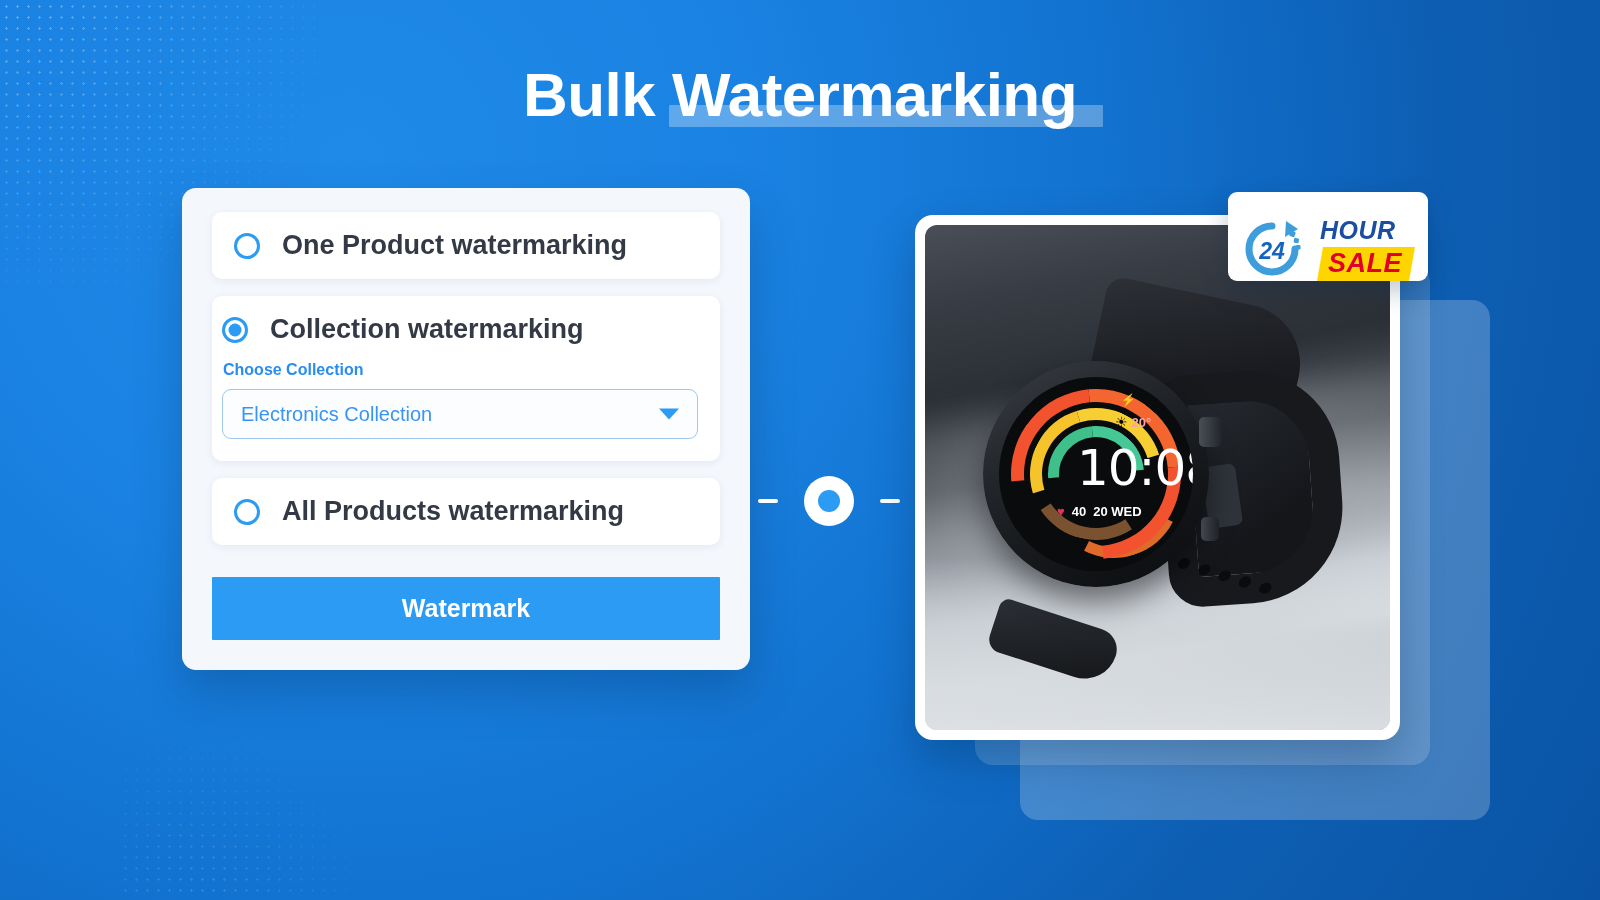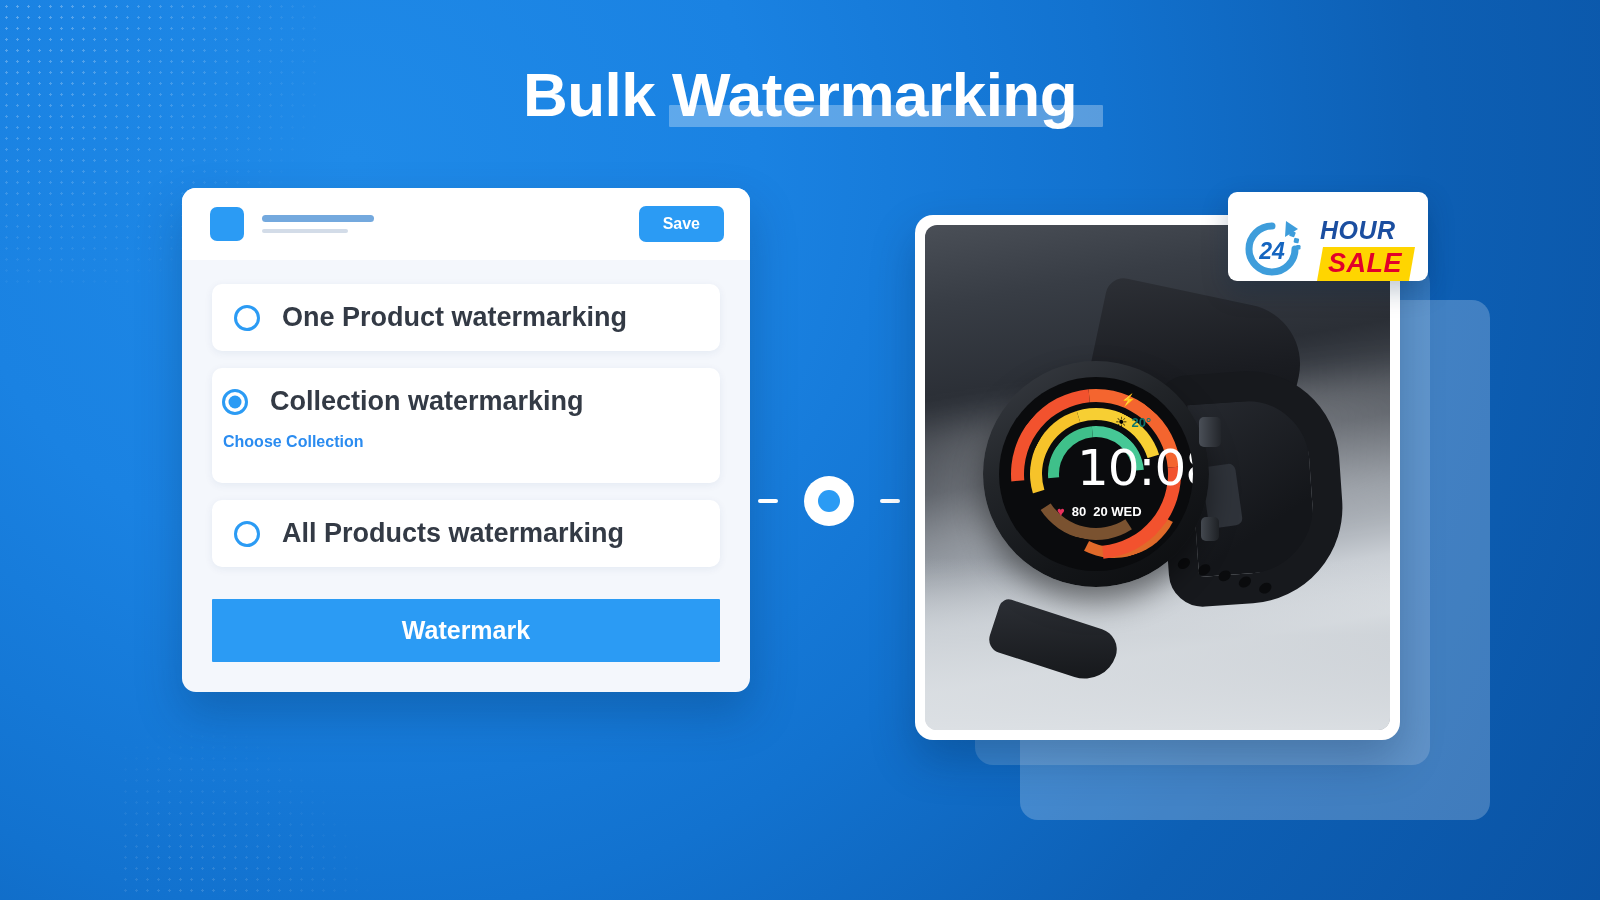--- a/index.html
+++ b/index.html
@@ -430,21 +430,21 @@
     font-family: "DejaVu Sans", sans-serif;
   }
   #watch-weather {
     position: absolute;
     left: 116px; top: 38px;
     display: flex;
     align-items: center;
     gap: 4px;
   }
   .sun-glyph { font-size: 14px; line-height: 1; }
-  #watch-temp { font-size: 13px; color: #0f766e; font-weight: 600; line-height: 1; }
+  #watch-temp { font-size: 13px; color: #fca5a5; font-weight: 600; line-height: 1; }
   #watch-stats {
     position: absolute;
     left: 58px; top: 128px;
     display: flex;
     align-items: center;
     gap: 7px;
     font-size: 13px;
     font-weight: 700;
     color: #ffffff;
     line-height: 1;
@@ -546,42 +546,38 @@
 
   <div id="title-wrap">
     <div id="title-inner">
       <div id="title-highlight"></div>
       <h1 id="page-title">Bulk Watermarking</h1>
     </div>
   </div>
 
   <div id="app-card">
 
-    <div id="card-header">
-      <div id="logo-square"></div>
-      <div id="header-lines">
-        <div class="ph-line-strong"></div>
-        <div class="ph-line-faint"></div>
-      </div>
-      <button id="save-button">Save</button>
-    </div>
 
     <div id="card-body">
 
       <div class="option-card">
         <div class="radio"></div>
         <span class="option-label">One Product watermarking</span>
       </div>
 
       <div class="option-card has-select">
         <div class="option-row">
           <div class="radio selected"></div>
           <span class="option-label">Collection watermarking</span>
         </div>
         <div class="choose-label">Choose Collection</div>
+        <div class="select-box">
+          <span class="select-value">Electronics Collection</span>
+          <span class="select-arrow"></span>
+        </div>
       </div>
 
       <div class="option-card">
         <div class="radio"></div>
         <span class="option-label">All Products watermarking</span>
       </div>
 
       <button id="watermark-button">Watermark</button>
     </div>
   </div>
@@ -629,21 +625,21 @@
 
               <div id="watch-weather">
                 <span class="sun-glyph">☀</span>
                 <span id="watch-temp">20°</span>
               </div>
 
               <div id="watch-time">10:08</div>
 
               <div id="watch-stats">
                 <span class="heart-glyph">♥</span>
-                <span>80</span>
+                <span>40</span>
                 <span>20 WED</span>
               </div>
             </div>
           </div>
         </div>
 
 
       </div>
     </div>
   </div>

